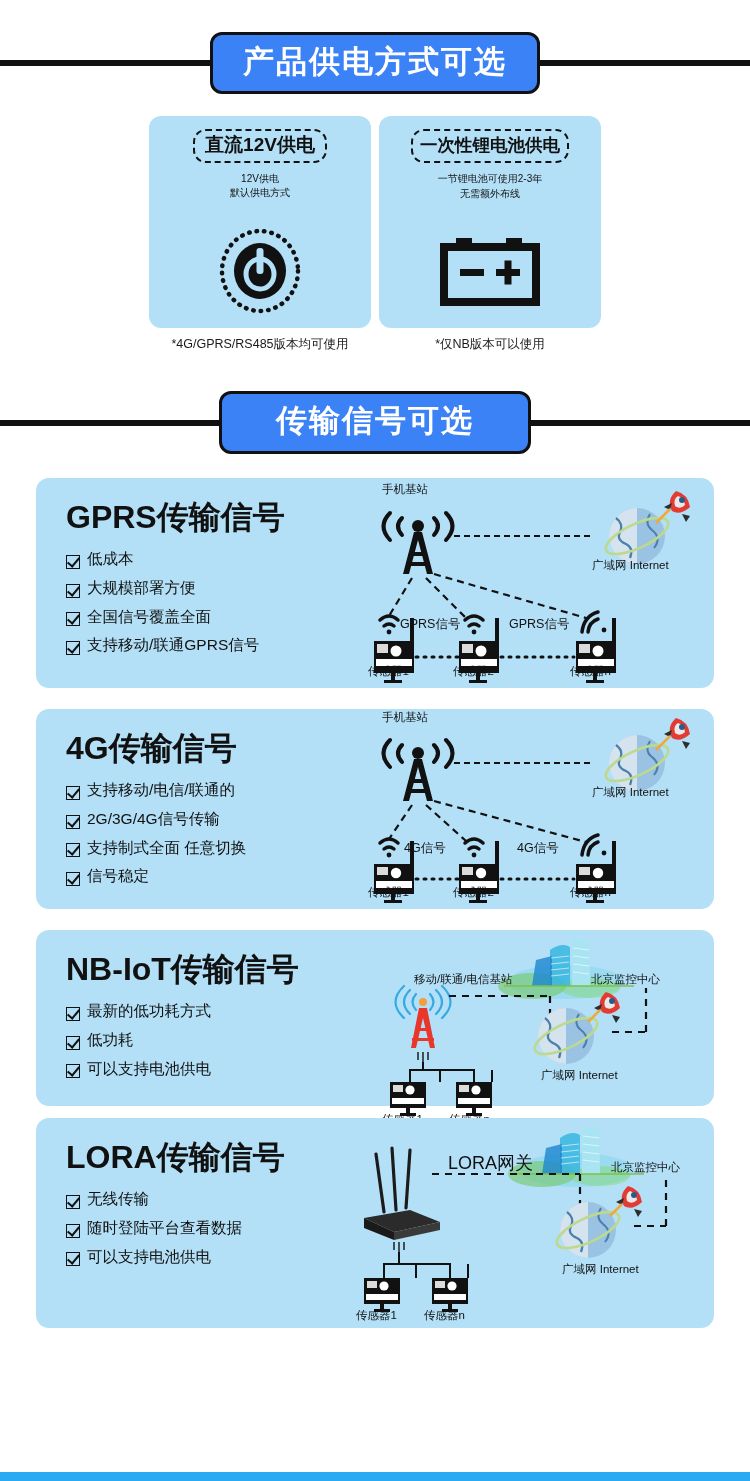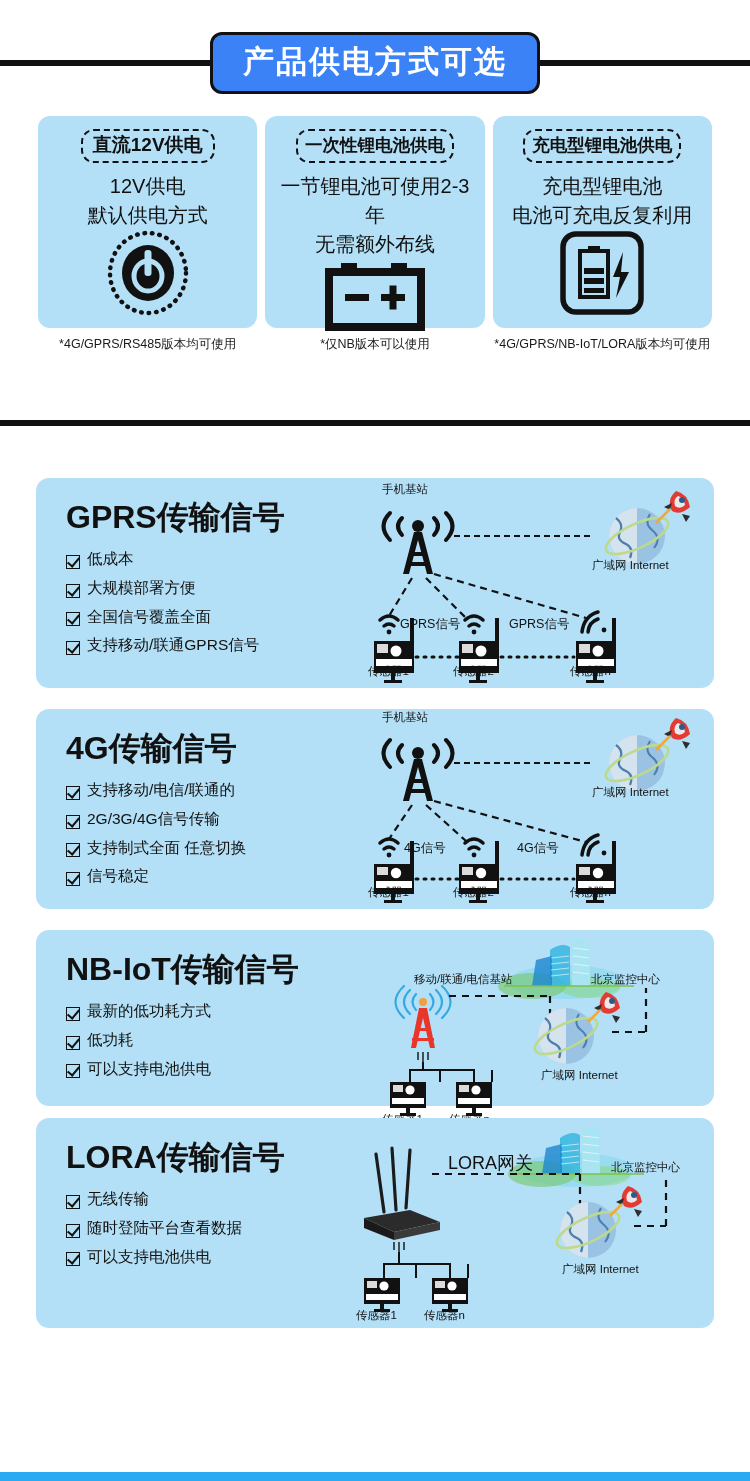--- a/index.html
+++ b/index.html
@@ -69,21 +69,21 @@
     padding: 3px 10px 4px 10px;
     font-size: 19px;
     font-weight: bold;
     color: #111111;
     white-space: nowrap;
     line-height: 1.2;
   }
   .power-title.narrow { font-size: 17.5px; padding: 4px 7px 5px 7px; }
   .power-desc {
     margin-top: 9px;
-    font-size: 20px;
+    font-size: 10px;
     color: #111111;
     text-align: center;
     line-height: 1.45;
   }
   .power-icon {
     margin-top: auto;
     margin-bottom: 6px;
     height: 86px;
     display: flex;
     align-items: center;
@@ -215,48 +215,30 @@
           <rect x="6" y="13" width="92" height="55" fill="none" stroke="#111" stroke-width="8"></rect>
           <rect x="22" y="35" width="24" height="7" fill="#111"></rect>
           <rect x="58" y="35" width="24" height="7" fill="#111"></rect>
           <rect x="66.5" y="26.5" width="7" height="24" fill="#111"></rect>
         </svg>
       </div>
     </div>
     <div class="power-note">*仅NB版本可以使用</div>
   </div>
 
-  <div class="power-col">
-    <div class="power-card">
-      <div class="power-title narrow">充电型锂电池供电</div>
-      <div class="power-desc">
-        <div>充电型锂电池</div>
-        <div>电池可充电反复利用</div>
-      </div>
-      <div class="power-icon">
-        <svg width="86" height="86" viewBox="0 0 86 86" aria-hidden="true">
-          <rect x="4" y="4" width="78" height="78" rx="13" fill="none" stroke="#111" stroke-width="5.5"></rect>
-          <rect x="29" y="16" width="12" height="5" fill="#111"></rect>
-          <rect x="21" y="21" width="28" height="46" fill="none" stroke="#111" stroke-width="4"></rect>
-          <rect x="25" y="38" width="20" height="6" fill="#111"></rect>
-          <rect x="25" y="48" width="20" height="6" fill="#111"></rect>
-          <rect x="25" y="58" width="20" height="5" fill="#111"></rect>
-          <path d="M64 22 L54 47 L61 47 L57 68 L70 42 L62 42 Z" fill="#111"></path>
-        </svg>
-      </div>
-    </div>
-    <div class="power-note">*4G/GPRS/NB-IoT/LORA版本均可使用</div>
-  </div>
 
 </div>
 
 <div class="spacer-24"></div>
 
 <div class="banner-wrap">
   <div class="banner-rule"></div>
+  <div class="banner-box">
+    <div class="banner-text">传输信号可选</div>
+  </div>
 </div>
 
 <div class="signal-panel" style="height:210px; margin-top:10px;">
   <div class="panel-left">
     <div class="panel-heading">GPRS传输信号</div>
     <div class="feature-list">
       <div class="feature-item">
           <span class="check-box"></span>
           <span>低成本</span>
         </div>

